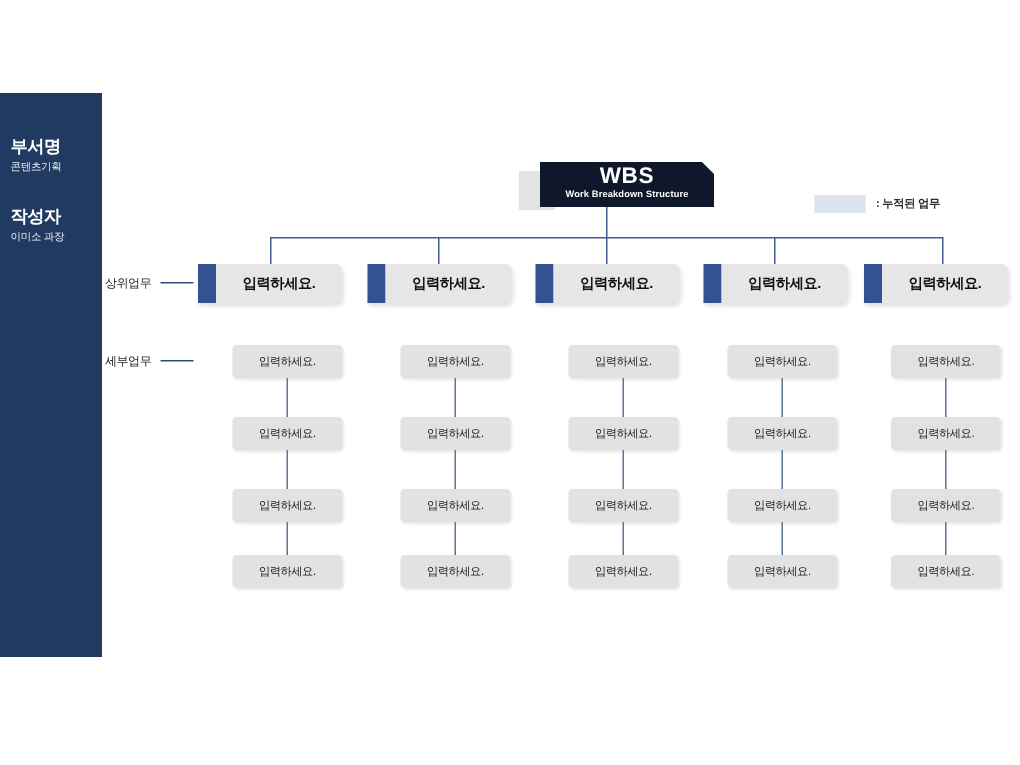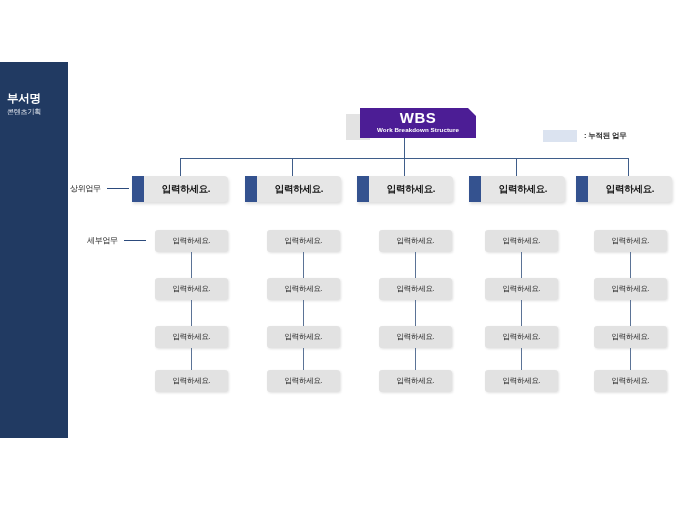--- a/index.html
+++ b/index.html
@@ -67,21 +67,21 @@
     width: 24px;
     height: 26px;
     background: #e3e3e3;
   }
   .wbs-main {
     position: absolute;
     left: 14px;
     top: 0;
     width: 116px;
     height: 30px;
-    background: #4c1d95;
+    background: #0f172a;
     -webkit-clip-path: polygon(0 0, 108px 0, 100% 8px, 100% 100%, 0 100%);
     clip-path: polygon(0 0, 108px 0, 100% 8px, 100% 100%, 0 100%);
     text-align: center;
     color: #ffffff;
     box-sizing: border-box;
     padding-top: 2px;
   }
   .wbs-title {
     font-size: 15px;
     font-weight: bold;
@@ -126,21 +126,21 @@
     letter-spacing: -0.3px;
   }
   .row-label .dash {
     display: inline-block;
     width: 22px;
     height: 1px;
     background: #2c4a7c;
     margin-left: 6px;
   }
   .lbl-top { left: 70px; top: 183px; }
-  .lbl-sub { left: 87px; top: 235px; }
+  .lbl-sub { left: 70px; top: 235px; }
 
   
   .conn {
     position: absolute;
     background: #3f5d8a;
   }
   .conn-v { width: 1px; }
   .conn-h { height: 1px; }
   .subconn {
     position: absolute;
@@ -195,20 +195,24 @@
 </head>
 <body>
 
 <div id="slide">
 
   <div class="sidebar">
     <div class="sidebar-block blk1">
       <div class="sb-title">부서명</div>
       <div class="sb-sub">콘텐츠기획</div>
     </div>
+    <div class="sidebar-block blk2">
+      <div class="sb-title">작성자</div>
+      <div class="sb-sub">이미소 과장</div>
+    </div>
   </div>
 
   <div class="wbs-wrap">
     <div class="wbs-shadow"></div>
     <div class="wbs-main">
       <div class="wbs-title">WBS</div>
       <div class="wbs-sub">Work Breakdown Structure</div>
     </div>
   </div>
 

